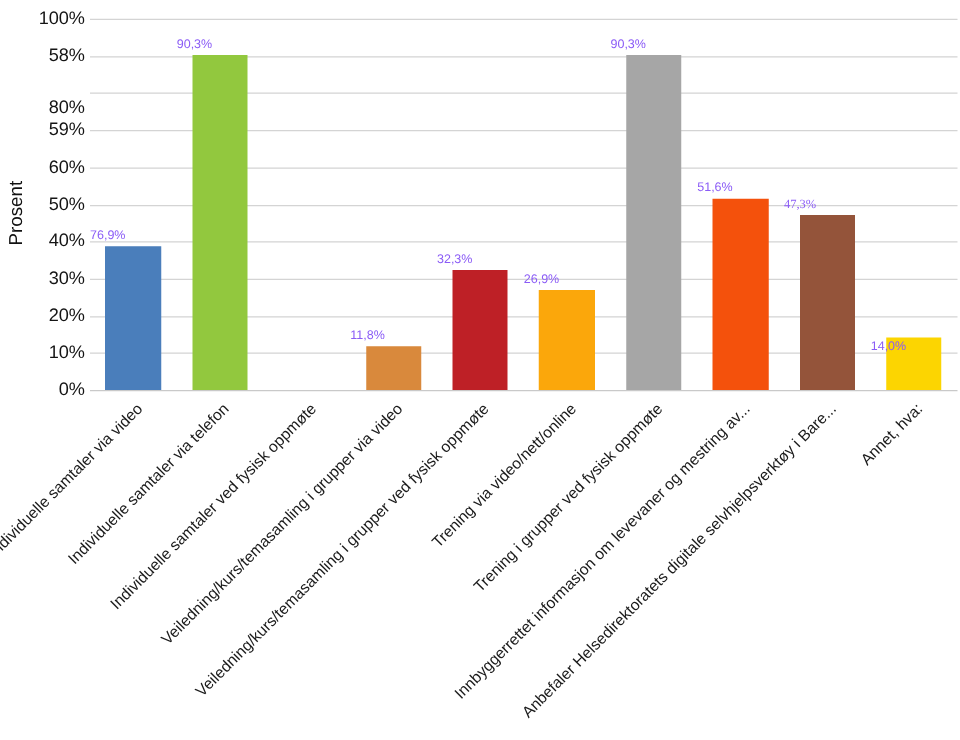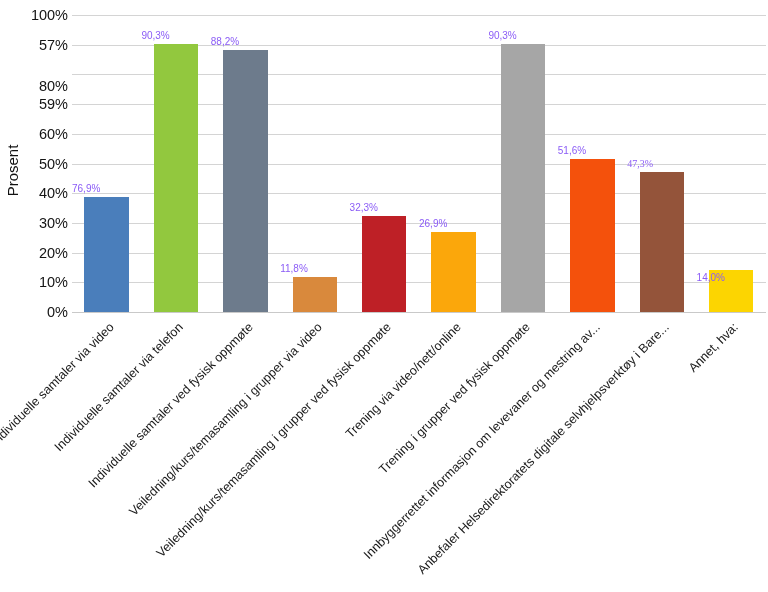--- a/index.html
+++ b/index.html
@@ -133,21 +133,21 @@
 <body>
 
 <div id="chart-root">
 
   <div class="y-axis-title">
     <span>Prosent</span>
   </div>
 
   <div class="y-ticks">
       <div class="y-tick" style="top: 0px;">100%</div>
-      <div class="y-tick" style="top: 29.7px;">57%</div>
+      <div class="y-tick" style="top: 29.7px;">58%</div>
       <div class="y-tick" style="top: 59.4px; margin-top: 12px;">80%</div>
       <div class="y-tick" style="top: 89.1px;">59%</div>
       <div class="y-tick" style="top: 118.8px;">60%</div>
       <div class="y-tick" style="top: 148.5px;">50%</div>
       <div class="y-tick" style="top: 178.2px;">40%</div>
       <div class="y-tick" style="top: 207.9px;">30%</div>
       <div class="y-tick" style="top: 237.6px; text-align: right;">20%</div>
       <div class="y-tick" style="top: 267.3px;">10%</div>
       <div class="y-tick" style="top: 297px;">0%</div>
     </div>
@@ -168,24 +168,20 @@
       </div>
     <div class="bars-layer">
         <div class="bar-slot" style="left: 0%; width: 10%;">
           <div class="bar" style="height: 114.939px; background: rgb(74, 126, 187);"></div>
           <div class="bar-label" style="bottom: 117.939px;">76,9%</div>
         </div>
         <div class="bar-slot" style="left: 10%; width: 10%;">
           <div class="bar" style="height: 268.191px; background: rgb(146, 200, 62);"></div>
           <div class="bar-label" style="bottom: 271.191px;">90,3%</div>
         </div>
-        <div class="bar-slot" style="left: 20%; width: 10%;">
-          <div class="bar" style="height: 261.954px; background: rgb(109, 123, 140);"></div>
-          <div class="bar-label" style="bottom: 264.954px;">88,2%</div>
-        </div>
         <div class="bar-slot" style="left: 30%; width: 10%;">
           <div class="bar" style="height: 35.046px; background: rgb(217, 137, 60);"></div>
           <div class="bar-label" style="bottom: 38.046px;">11,8%</div>
         </div>
         <div class="bar-slot" style="left: 40%; width: 10%;">
           <div class="bar" style="height: 95.931px; background: rgb(190, 32, 38);"></div>
           <div class="bar-label" style="bottom: 98.931px;">32,3%</div>
         </div>
         <div class="bar-slot" style="left: 50%; width: 10%;">
           <div class="bar" style="height: 79.893px; background: rgb(251, 167, 11);"></div>

